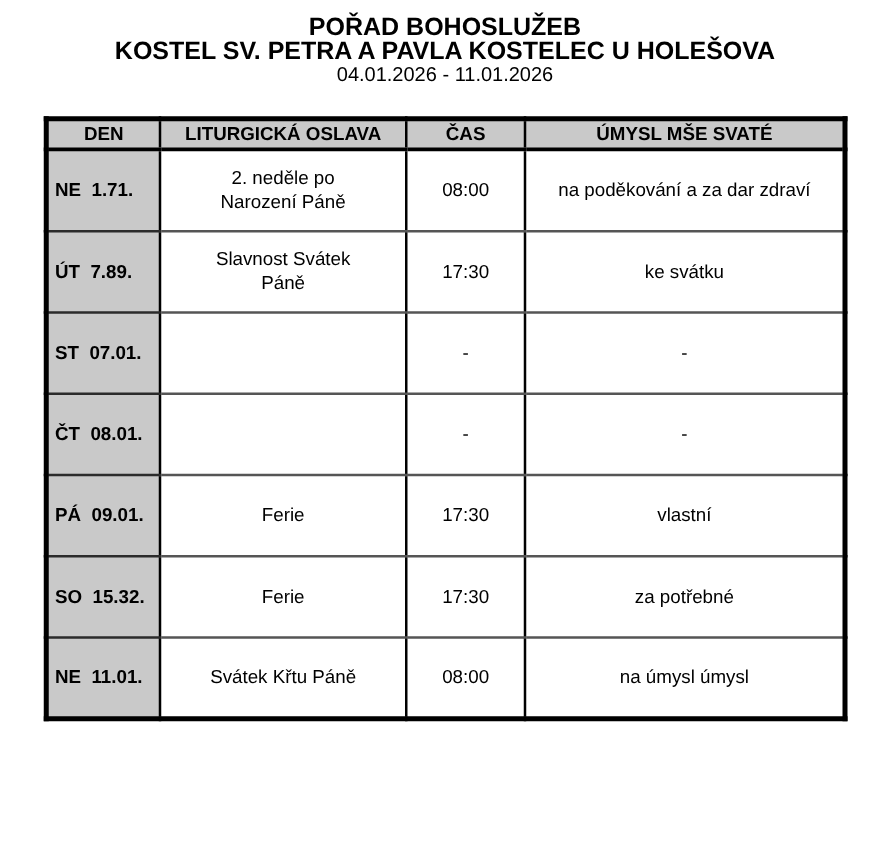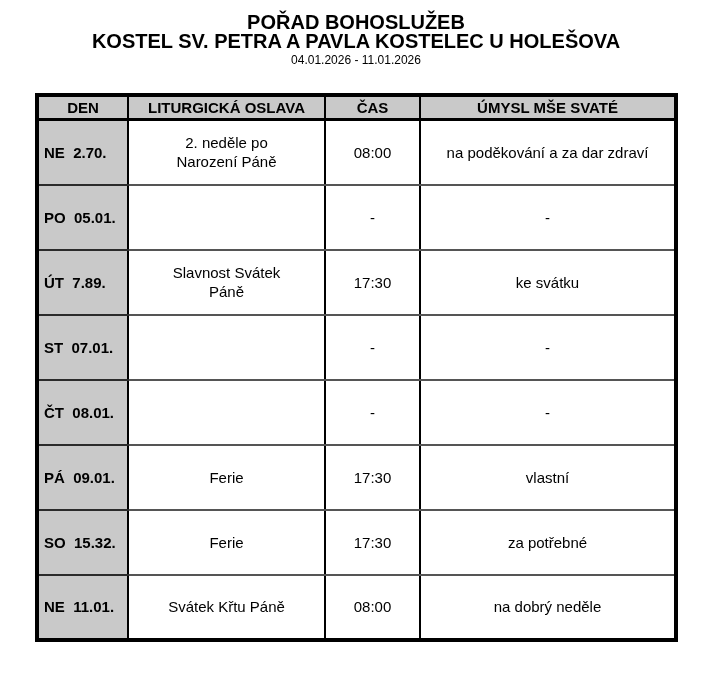--- a/index.html
+++ b/index.html
@@ -16,21 +16,21 @@
     .titles {
       padding-top: 13px;
       text-align: center;
     }
     .title-line {
       font-size: 20px;
       font-weight: bold;
       line-height: 19px;
     }
     .date-line {
-      font-size: 12px;
+      font-size: 16px;
       font-weight: normal;
       line-height: 19px;
     }
     table.schedule {
       margin: 23px 0 0 35px;
       border-collapse: collapse;
       table-layout: fixed;
       border: 4px solid #000;
     }
     col.c-den    { width: 91px;  }
@@ -89,30 +89,24 @@
     <thead>
       <tr>
         <th>DEN</th>
         <th>LITURGICKÁ OSLAVA</th>
         <th>ČAS</th>
         <th>ÚMYSL MŠE SVATÉ</th>
       </tr>
     </thead>
     <tbody id="schedule-body">
         <tr>
-          <td class="day">NE  2.70.</td>
+          <td class="day">NE  1.71.</td>
           <td class="oslava">2. neděle po Narození Páně</td>
           <td class="cas">08:00</td>
           <td class="umysl">na poděkování a za dar zdraví</td>
-        </tr>
-        <tr>
-          <td class="day">PO  05.01.</td>
-          <td class="oslava"></td>
-          <td class="cas">-</td>
-          <td class="umysl">-</td>
         </tr>
         <tr>
           <td class="day">ÚT  7.89.</td>
           <td class="oslava">Slavnost Svátek Páně</td>
           <td class="cas">17:30</td>
           <td class="umysl">ke svátku</td>
         </tr>
         <tr>
           <td class="day">ST  07.01.</td>
           <td class="oslava"></td>
@@ -134,17 +128,17 @@
         <tr>
           <td class="day">SO  15.32.</td>
           <td class="oslava">Ferie</td>
           <td class="cas">17:30</td>
           <td class="umysl">za potřebné</td>
         </tr>
         <tr>
           <td class="day">NE  11.01.</td>
           <td class="oslava">Svátek Křtu Páně</td>
           <td class="cas">08:00</td>
-          <td class="umysl">na dobrý neděle</td>
+          <td class="umysl">na úmysl úmysl</td>
         </tr>
       </tbody>
   </table>
 </div>
 
 </body></html>

